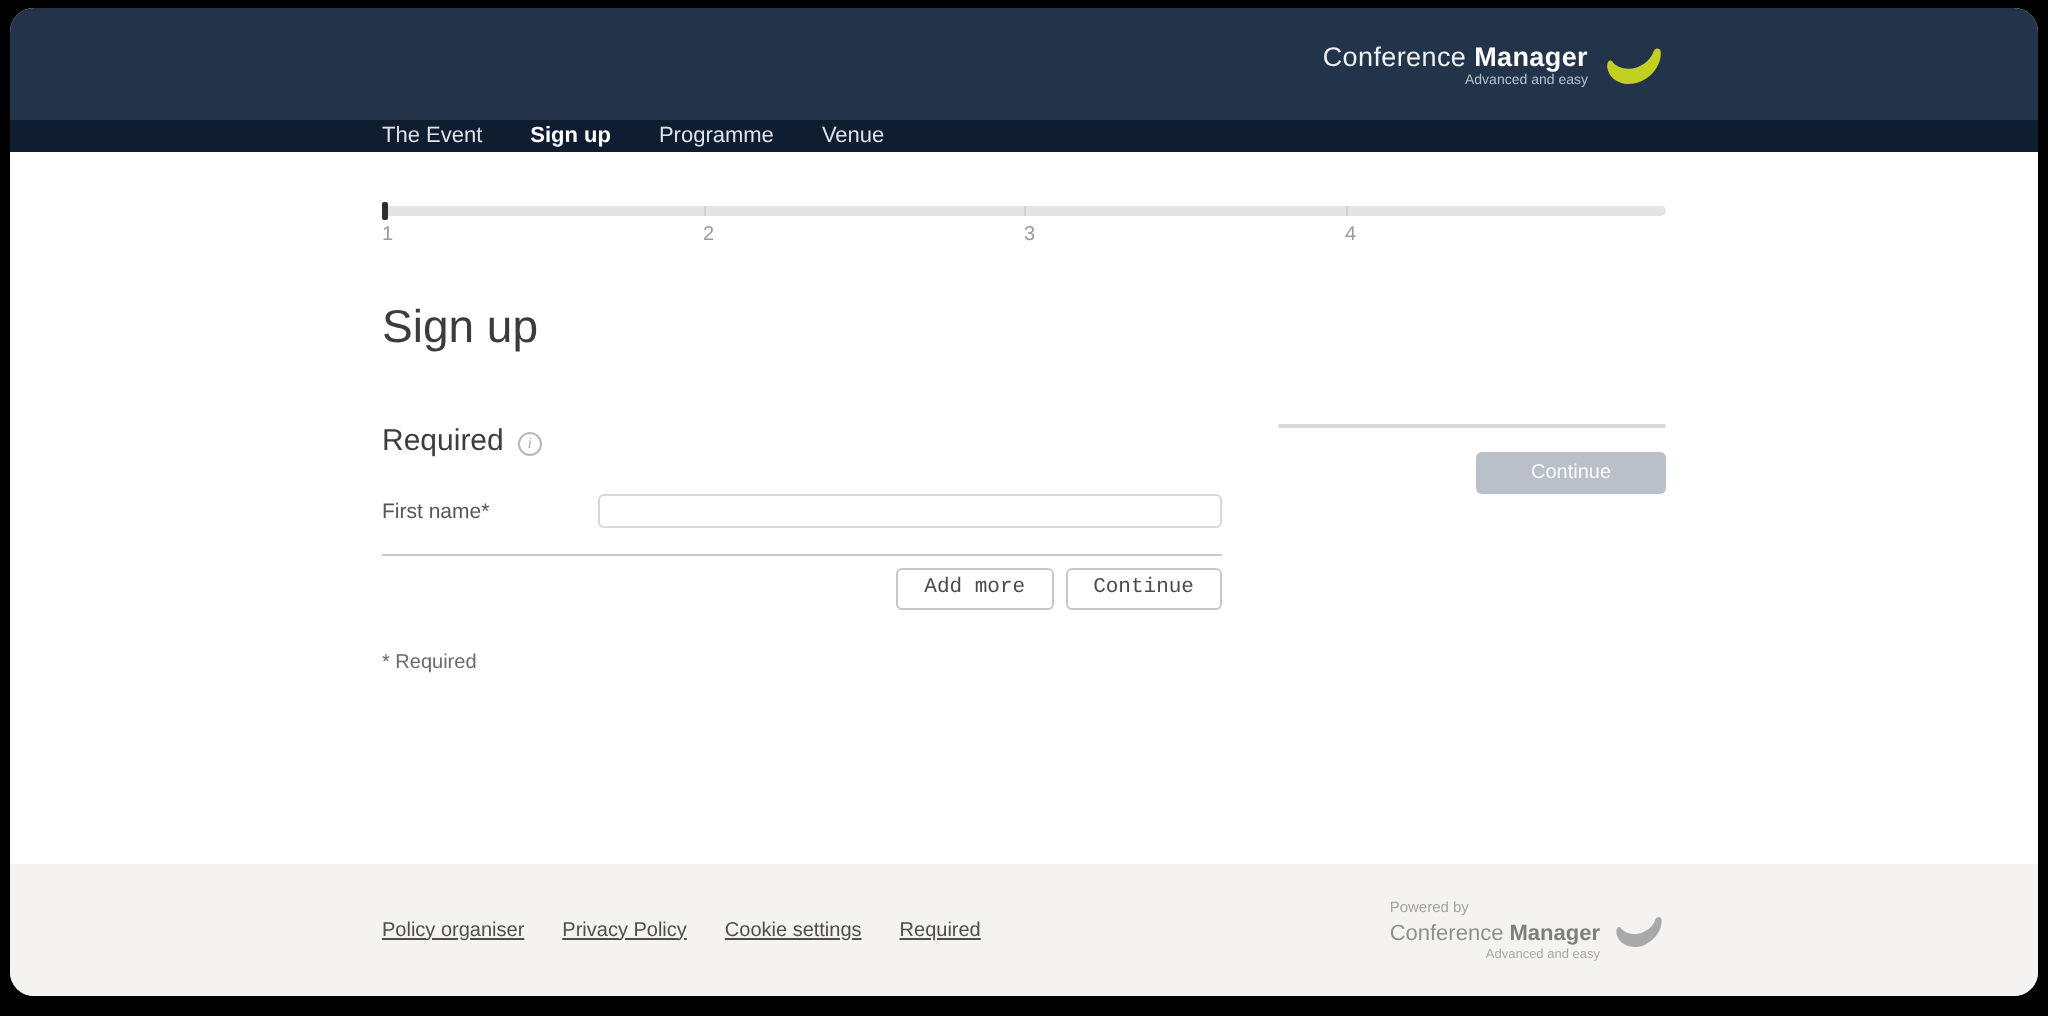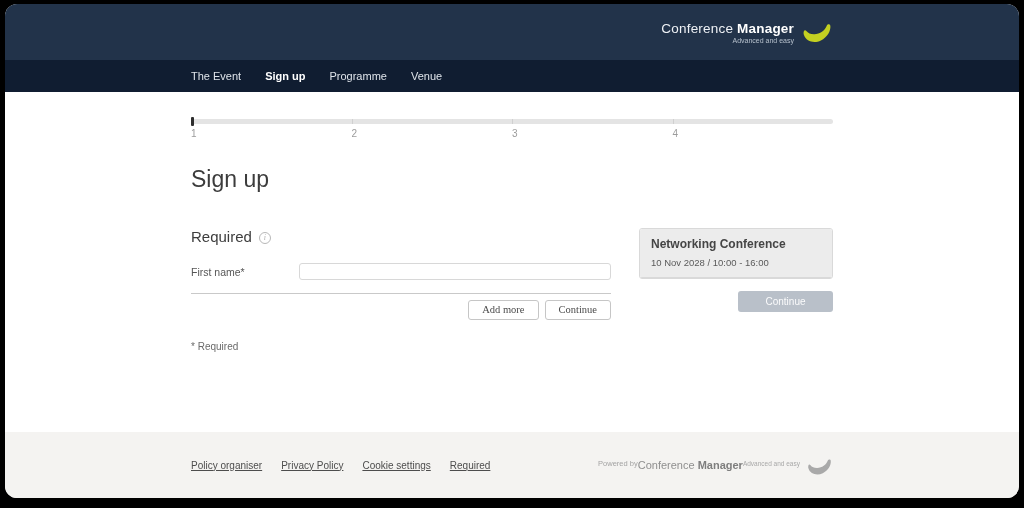--- a/index.html
+++ b/index.html
@@ -33,21 +33,21 @@
   .brand { display: flex; align-items: center; }
   .brand-text { display: flex; flex-direction: column; align-items: flex-end; }
   .brand-name { font-size: 13.5px; color: #eef1f5; letter-spacing: 0.2px; }
   .brand-name b { color: #ffffff; font-weight: 700; }
   .brand-tag { font-size: 7px; color: #b6c0cc; margin-top: 1px; }
   .banana { margin-left: 7px; margin-top: 4px; }
 
   
   .nav {
     background: #101d31;
-    height: 32px;
+    height: 16px;
     flex: 0 0 auto;
     display: flex;
     align-items: center;
   }
   .nav .container { display: flex; gap: 24px; }
   .nav-item {
     font-size: 11px;
     color: #dfe4ea;
     cursor: pointer;
     text-decoration: none;
@@ -134,21 +134,21 @@
 
   .btn-row { display: flex; justify-content: flex-end; gap: 6px; margin-top: 6px; }
   .btn {
     font-size: 10.5px;
     color: #4a4a4a;
     background: #fff;
     border: 1px solid #c6c6c6;
     border-radius: 3px;
     padding: 3px 13px 4px;
     cursor: pointer;
-    font-family: Liberation Serif, serif;
+    font-family: Liberation Mono, monospace;
   }
   .required-note { margin-top: 21px; font-size: 10px; color: #6a6a6a; }
 
   
   .event-card {
     border: 1px solid #d9d9d9;
     border-radius: 3px;
     overflow: hidden;
     background: #fff;
   }
@@ -196,21 +196,21 @@
     align-items: center;
   }
   .footer-links { display: flex; gap: 19px; }
   .footer-link {
     font-size: 10px;
     color: #4d4d4d;
     text-decoration: underline;
     cursor: pointer;
   }
   .footer-brand { display: flex; align-items: center; }
-  .footer-brand-text { display: flex; flex-direction: row; }
+  .footer-brand-text { display: flex; flex-direction: column; }
   .powered-by { font-size: 7.5px; color: #a3a3a3; margin-bottom: 3px; }
   .footer-brand-name { font-size: 11px; color: #8f8f8f; }
   .footer-brand-name b { color: #7e7e7e; font-weight: 700; }
   .footer-brand-tag { font-size: 6.5px; color: #a8a8a8; text-align: right; margin-top: 1px; }
   .footer-banana { margin-left: 6px; margin-top: 5px; }
 </style>
 </head>
 <body>
 
 <div class="page">
@@ -280,24 +280,20 @@
           <div class="btn-row">
             <button class="btn">Add more</button>
             <button class="btn">Continue</button>
           </div>
 
           <div class="required-note">* Required</div>
         </div>
 
         <div class="side-col">
           <div class="event-card">
-            <div class="event-card-header">
-              <div class="event-title">Networking Conference</div>
-              <div class="event-date">10 Nov 2028 / 10:00 - 16:00</div>
-            </div>
           </div>
           <button class="side-continue">Continue</button>
         </div>
       </div>
 
     </div>
   </div>
 
   <div class="footer">
     <div class="container">

